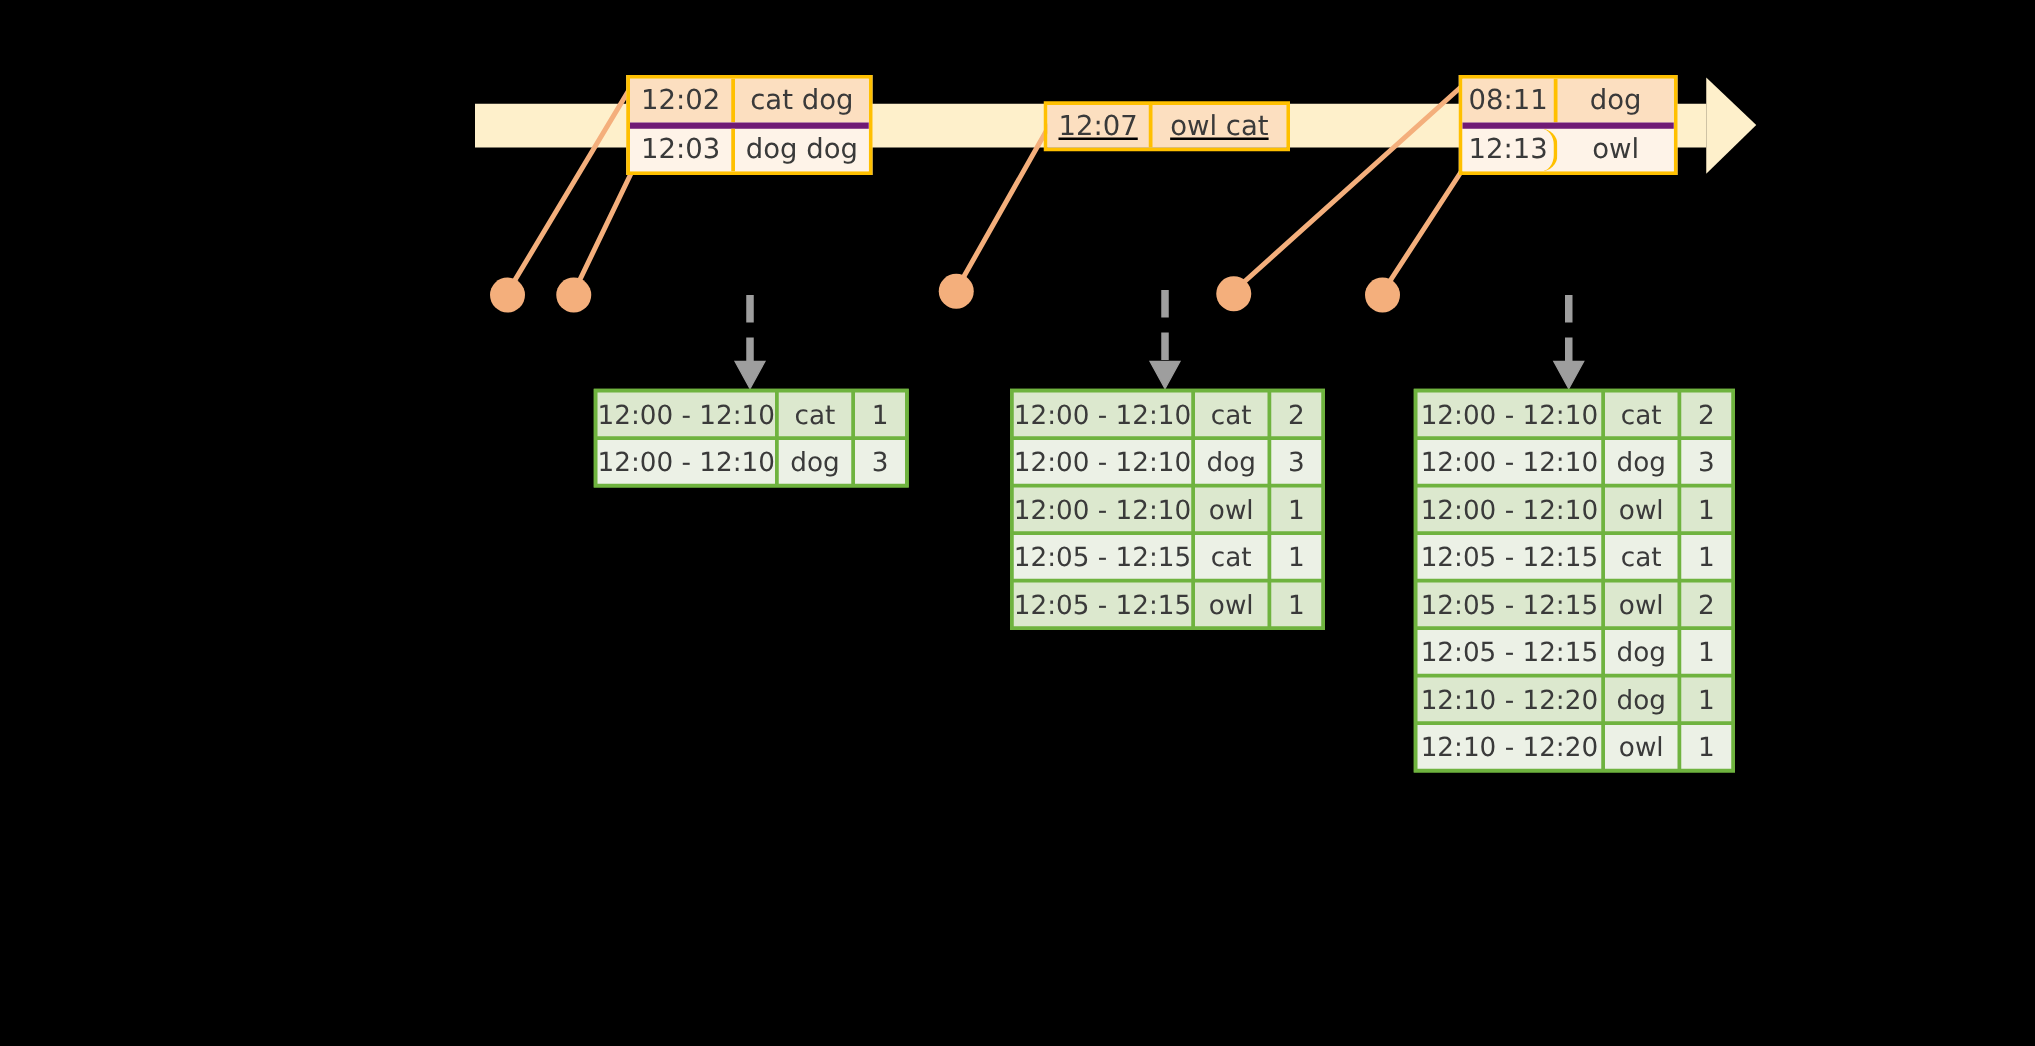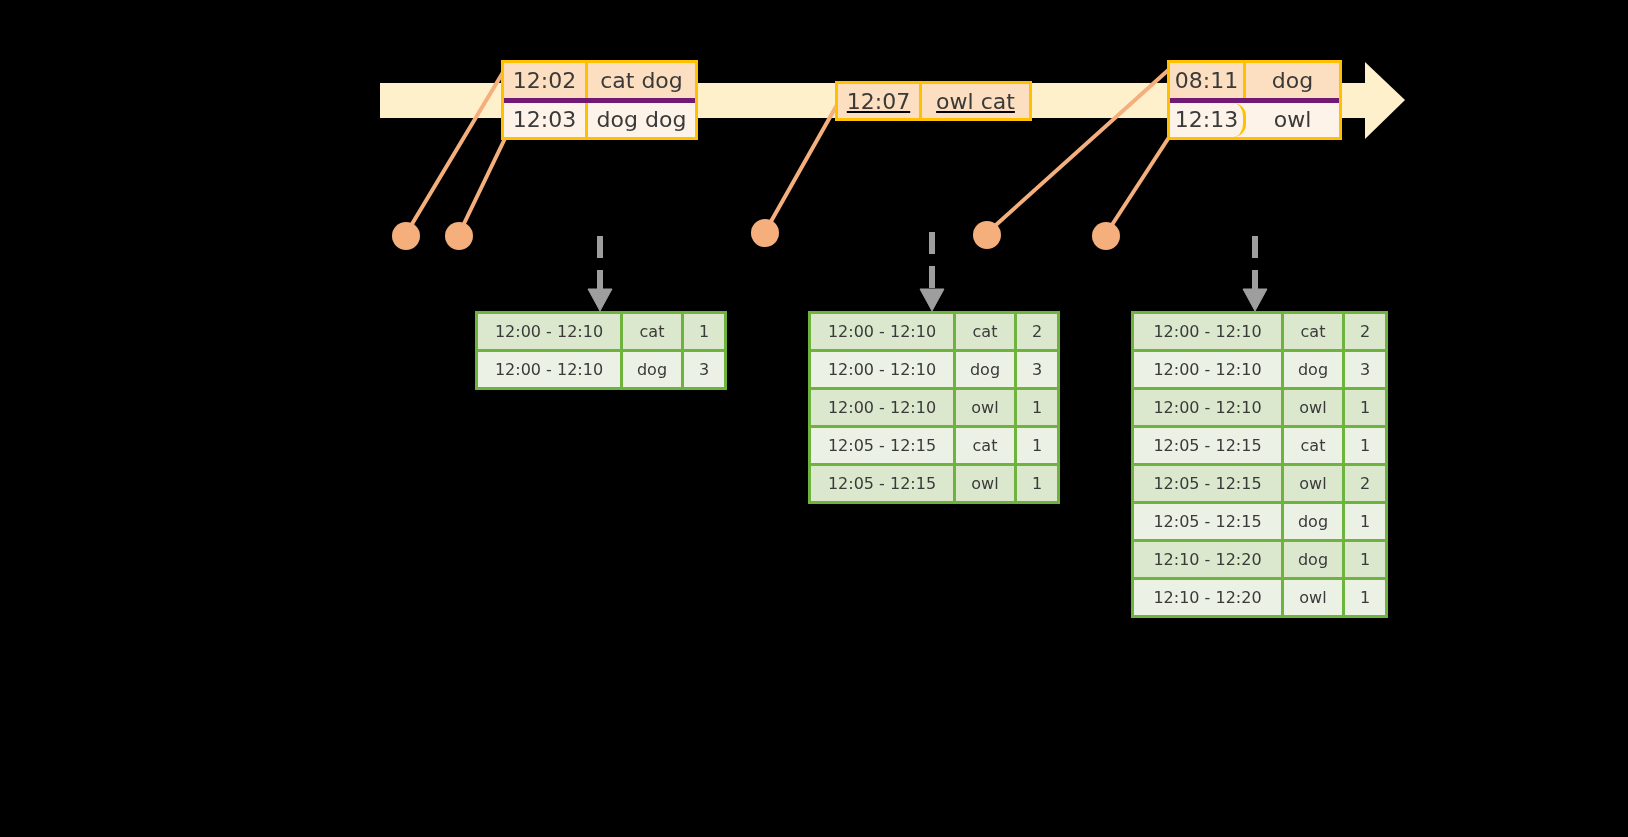--- a/index.html
+++ b/index.html
@@ -53,21 +53,21 @@
     display:flex;
     gap:3px;
     height:35px;
     background:#6FB33F;
   }
   .agg-row.shade0 .cell{background:#DCE8CE;}
   .agg-row.shade1 .cell{background:#ECF1E6;}
   .cell{
     box-sizing:border-box;
     display:flex;align-items:center;justify-content:center;
-    color:#3a3a3a;font-size:16px;
+    color:#3a3a3a;font-size:21px;
     white-space:nowrap;
   }
   .c-window{width:var(--w1);}
   .c-word{width:var(--w2);}
   .c-count{width:var(--w3);}
 </style>
 </head>
 <body>
 
 <div id="stage">

